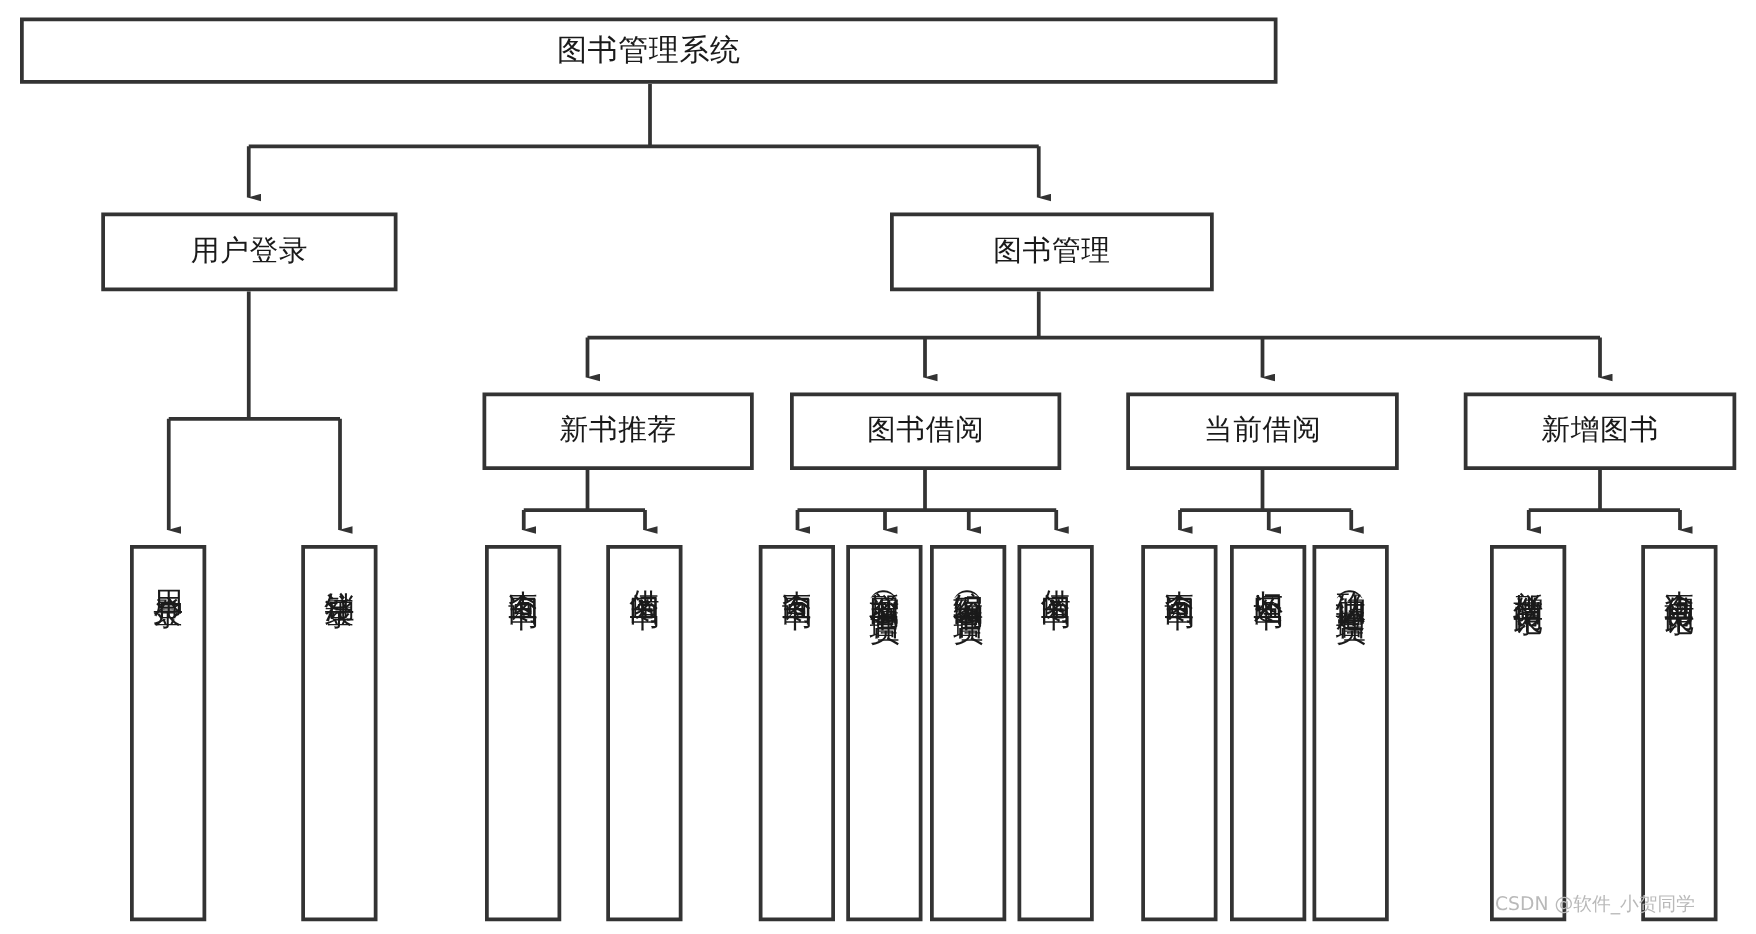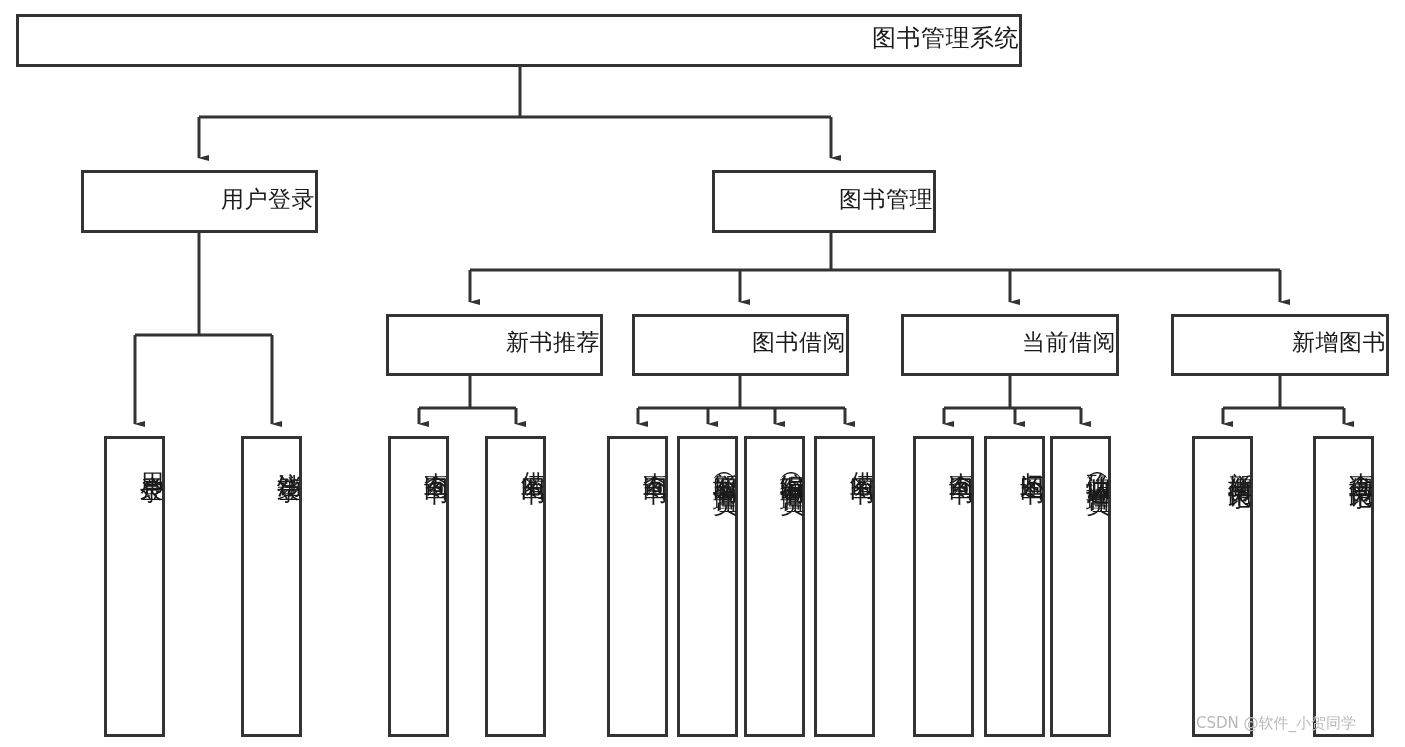--- a/index.html
+++ b/index.html
@@ -26,23 +26,22 @@
     height: 747px;
     pointer-events: none;
   }
   .node {
     position: absolute;
     box-sizing: border-box;
     background: #ffffff;
     border: 3px solid #333333;
     display: flex;
     align-items: center;
-    justify-content: flex-end;
+    justify-content: center;
     color: #1a1a1a;
-    font-family: Liberation Mono, monospace;
   }
   .node-label {
     display: block;
     text-align: center;
     line-height: 1.12;
     white-space: pre;
   }
   
   .node.h .node-label {
     font-size: 23px;
@@ -129,21 +128,21 @@
     </g>
   </svg>
 
   <div class="node h root" style="left:16px; top:14px; width:1006px; height:53px;">
     <span class="node-label">图书管理系统</span>
   </div>
 
   <div class="node h" style="left:81px; top:170px; width:237px; height:63px;">
     <span class="node-label">用户登录</span>
   </div>
-  <div class="node h" style="left:712px; top:170px; width:224px; height:63px;">
+  <div class="node h" style="left:712px; top:170px; width:259px; height:63px;">
     <span class="node-label">图书管理</span>
   </div>
 
   <div class="node h" style="left:362px; top:314px; width:217px; height:62px;margin-left:24px;">
     <span class="node-label">新书推荐</span>
   </div>
   <div class="node h" style="left:901px; top:314px; width:218px; height:62px;">
     <span class="node-label">当前借阅</span>
   </div>
   <div class="node h" style="left:632px; top:314px; width:217px; height:62px;">

